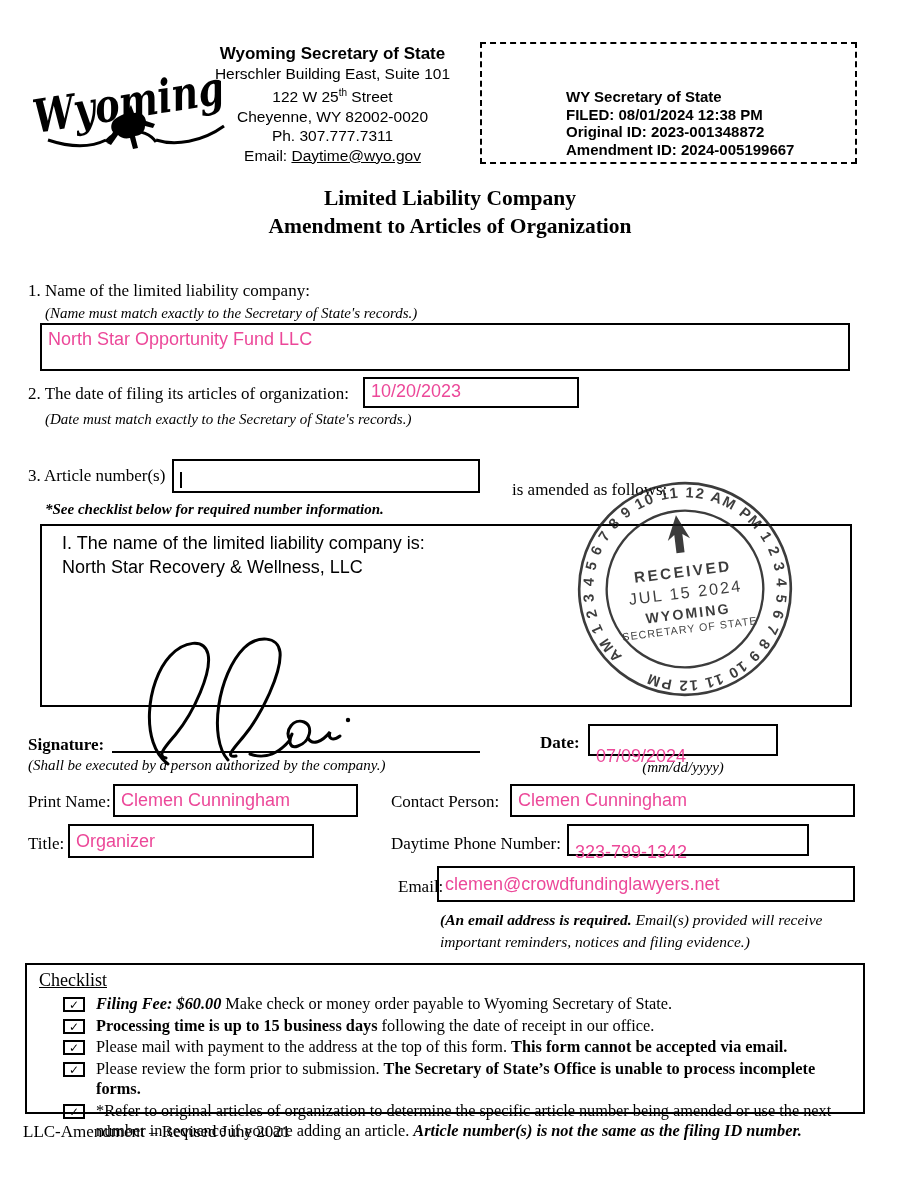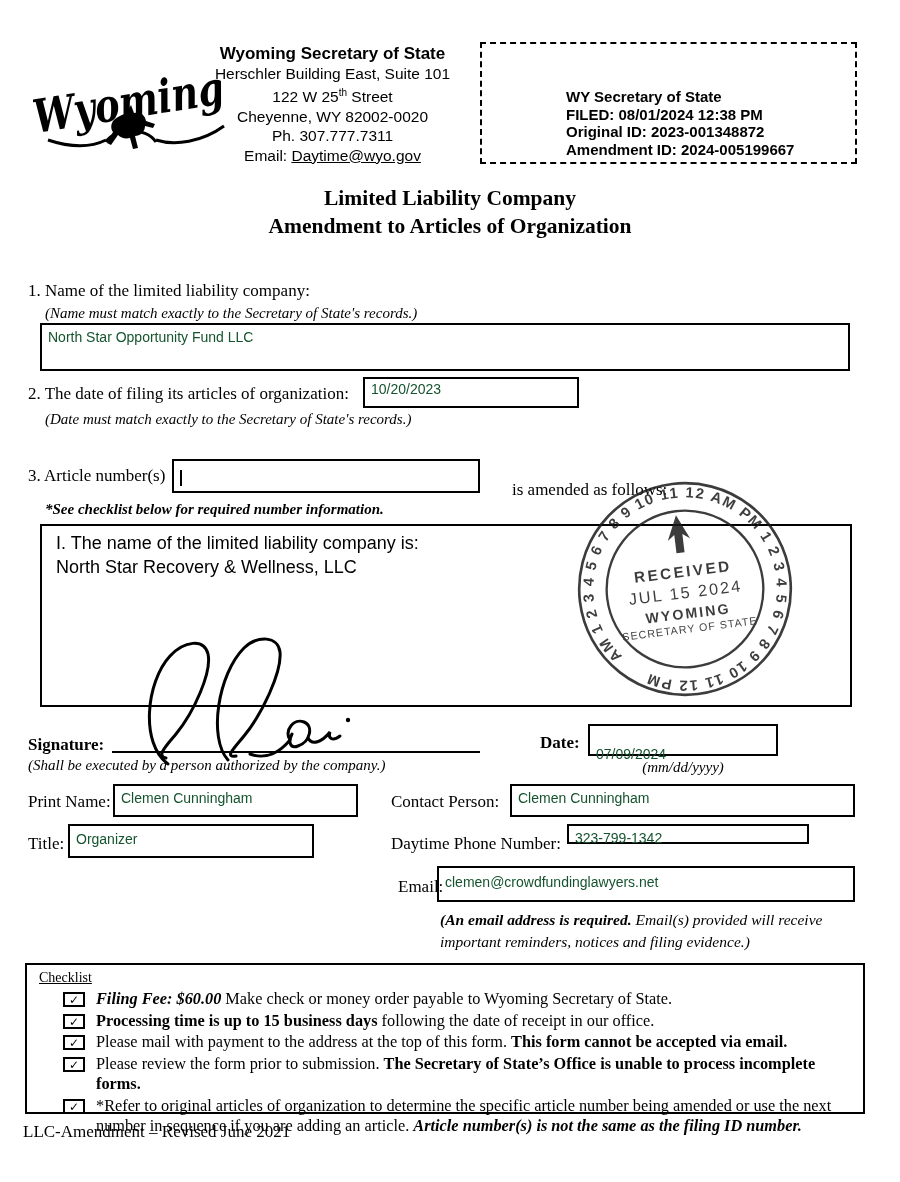--- a/index.html
+++ b/index.html
@@ -9,46 +9,46 @@
     background:#fff; color:#000;
     font-family:"Liberation Serif", serif;
     overflow:hidden;
   }
   .abs { position:absolute; }
   .b { font-weight:bold; }
   .bi { font-weight:bold; font-style:italic; }
   .u { text-decoration:underline; }
   .fieldbox {
     position:absolute; border:2px solid #000;
-    font-family:"Liberation Sans", sans-serif; font-size:14px;
-    padding:4px 6px; background:transparent; color:#14532d;
+    font-family:"Liberation Sans", sans-serif; font-size:18px;
+    padding:4px 6px; background:transparent; color:#ec4899;
   }
   
   .addr { left:205px; top:44px; width:255px; text-align:center;
           font-family:"Liberation Sans", sans-serif; font-size:15.5px; line-height:19.5px; }
   .addr .office { font-size:17px; font-weight:bold; }
   .stampbox { left:480px; top:42px; width:377px; height:122px; border:2px dashed #000; }
   .stampbox .inner { position:absolute; left:84px; top:44px;
           font-family:"Liberation Sans", sans-serif; font-weight:bold;
           font-size:15px; line-height:17.5px; }
   
   .title { left:0; top:184px; width:100%; text-align:center;
            font-weight:bold; font-size:21.5px; line-height:28px; }
   .label { font-size:17px; }
   .note  { font-style:italic; font-size:15px; }
   .notebi{ font-style:italic; font-weight:bold; font-size:15px; }
   
   .bigbox { left:40px; top:524px; width:812px; height:183px; border:2px solid #000; }
-  .bigbox .txt { position:absolute; left:14px; top:5px;
+  .bigbox .txt { position:absolute; left:20px; top:5px;
            font-family:"Liberation Sans", sans-serif; font-size:18px; line-height:24px; }
   .sig-line { left:112px; top:735px; width:368px; height:18px; border-bottom:2px solid #000; }
   .caret { display:inline-block; width:2px; height:16px; background:#000; vertical-align:middle; }
   
   .checkbox-area { left:25px; top:963px; width:840px; height:151px; border:2px solid #000; padding:5px 10px 0 12px; }
-  .check-head { font-size:14px; text-decoration:underline; margin-bottom:3px; }
+  .check-head { font-size:18px; text-decoration:underline; margin-bottom:3px; }
   .check-row { display:flex; gap:11px; margin:1px 0 0 24px; font-size:16.3px; line-height:20.5px; }
   .cbx { flex:0 0 auto; width:22px; height:15px; border:2px solid #000; margin-top:3px;
          font-size:12px; line-height:12px; text-align:center;
          font-family:"DejaVu Sans", sans-serif; }
   .stamp-svg { left:568px; top:472px; opacity:.85; }
   .sig-svg { left:132px; top:634px; }
 </style>
 </head>
 <body>
 
@@ -168,21 +168,21 @@
   <div class="fieldbox" style="left:510px; top:784px; width:345px; height:33px; padding-top:4px;">
     <span>Clemen Cunningham</span>
   </div>
 
   <div class="abs label" style="left:28px; top:834px;">Title:</div>
   <div class="fieldbox" style="left:68px; top:824px; width:246px; height:34px; padding-top:5px;">
     <span>Organizer</span>
   </div>
 
   <div class="abs label" style="left:391px; top:834px;">Daytime Phone Number:</div>
-  <div class="fieldbox" style="left:567px; top:824px; width:242px; height:20px; padding-top:4px;">
+  <div class="fieldbox" style="left:567px; top:824px; width:242px; height:32px; padding-top:16px;">
     <span>323-799-1342</span>
   </div>
 
   <div class="abs label" style="left:398px; top:877px;">Email:</div>
   <div class="fieldbox" style="left:437px; top:866px; width:418px; height:36px; padding-top:6px;">
     <span>clemen@crowdfundinglawyers.net</span>
   </div>
 
   <div class="abs" style="left:440px; top:909px; width:428px; font-size:15.5px; line-height:22px; font-style:italic;">
     <span class="b">(An email address is required.</span><span> Email(s) provided will receive important reminders, notices and filing evidence.)</span>

